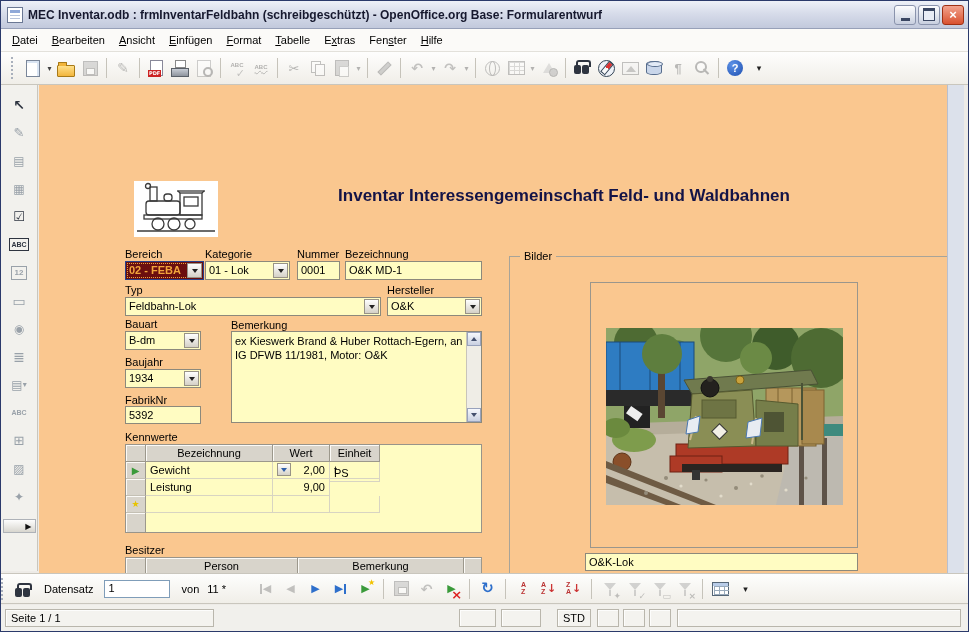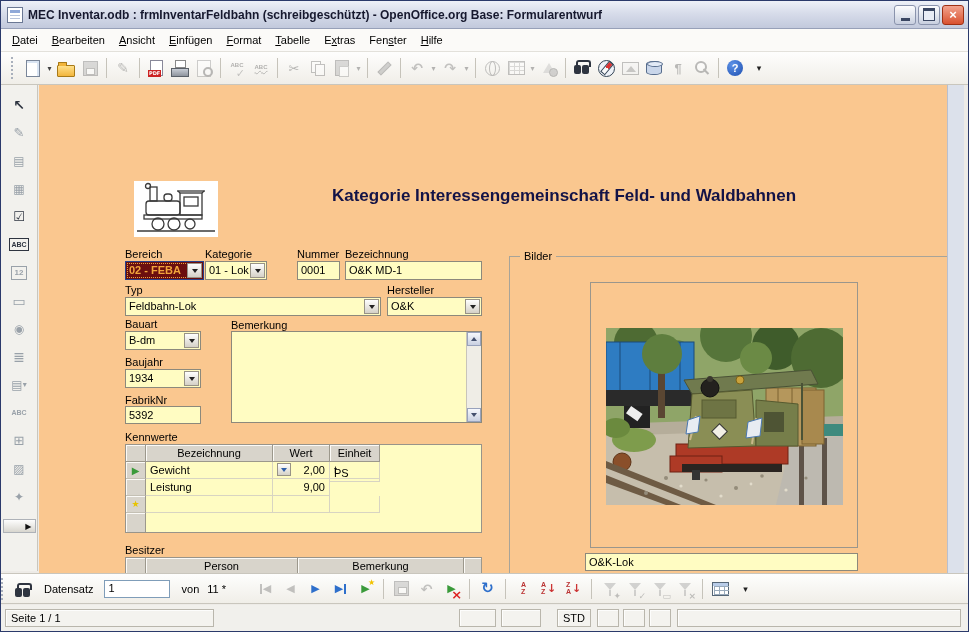--- a/index.html
+++ b/index.html
@@ -271,32 +271,32 @@
           <rect x="30" y="13" width="8" height="7" rx="3"></rect>
           <rect x="46" y="12" width="22" height="22"></rect>
           <rect x="50" y="16" width="14" height="9"></rect>
           <line x1="43" y1="10" x2="71" y2="10"></line>
           <line x1="46" y1="12" x2="44" y2="10"></line>
             <line x1="68" y1="12" x2="70" y2="10"></line>
           <circle cx="14" cy="5" r="2.5"></circle>
         </g>
       </svg>
     </div>
-    <div id="form-title">Kategorie Interessengemeinschaft Feld- und Waldbahnen</div>
+    <div id="form-title">Inventar Interessengemeinschaft Feld- und Waldbahnen</div>
 
     <span class="lbl" style="left:86px;top:163px">Bereich</span>
     <span class="lbl" style="left:166px;top:163px">Kategorie</span>
     <span class="lbl" style="left:258px;top:163px">Nummer</span>
     <span class="lbl" style="left:306px;top:163px">Bezeichnung</span>
 
     <div class="fld combo" id="fld-bereich" style="left:86px;top:176px;width:79px;height:19px">
       <span>02 - FEBA</span>
       <span class="cbtn"></span>
     </div>
-    <div class="fld combo" style="left:166px;top:176px;width:62px;height:19px">
+    <div class="fld combo" style="left:166px;top:176px;width:85px;height:19px">
       <span>01 - Lok</span>
       <span class="cbtn"></span>
     </div>
     <div class="fld" style="left:258px;top:176px;width:43px;height:19px">0001</div>
     <div class="fld" style="left:306px;top:176px;width:137px;height:19px">O&amp;K MD-1</div>
 
     <span class="lbl" style="left:86px;top:199px">Typ</span>
     <span class="lbl" style="left:348px;top:199px">Hersteller</span>
     <div class="fld combo" style="left:86px;top:212px;width:256px;height:19px">
       <span>Feldbahn-Lok</span>
@@ -307,20 +307,21 @@
       <span class="cbtn"></span>
     </div>
 
     <span class="lbl" style="left:86px;top:233px">Bauart</span>
     <span class="lbl" style="left:192px;top:234px">Bemerkung</span>
     <div class="fld combo" style="left:86px;top:246px;width:76px;height:19px">
       <span>B-dm</span>
       <span class="cbtn"></span>
     </div>
     <div id="bemerkung">
+      <div class="txt">ex Kieswerk Brand &amp; Huber Rottach-Egern, an IG DFWB 11/1981, Motor: O&amp;K</div>
       <div class="vsb">
         <div class="up"></div>
         <div class="dn"></div>
       </div>
     </div>
 
     <span class="lbl" style="left:86px;top:271px">Baujahr</span>
     <div class="fld combo" style="left:86px;top:284px;width:76px;height:19px">
       <span>1934</span>
       <span class="cbtn"></span>

